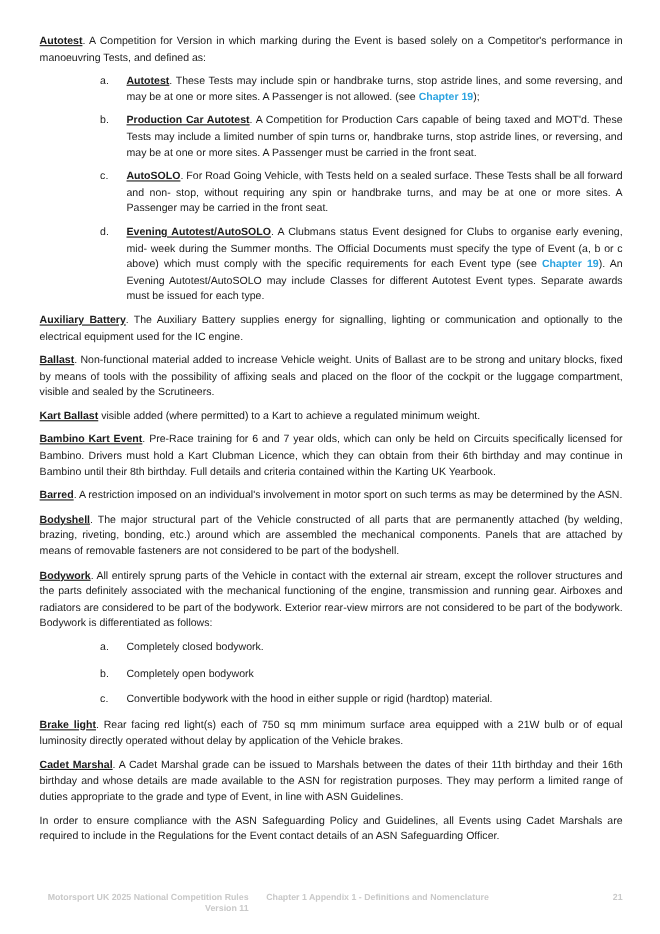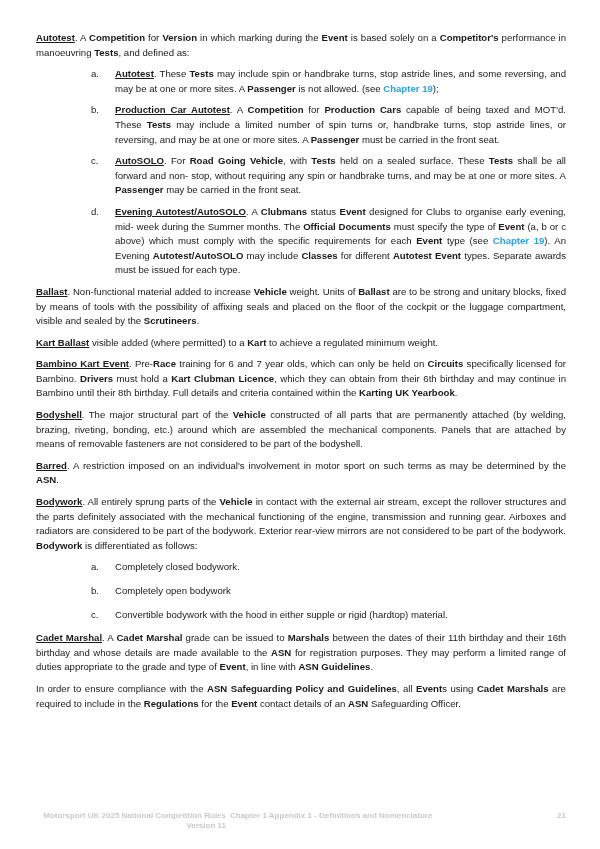--- a/index.html
+++ b/index.html
@@ -1,31 +1,31 @@
 <!DOCTYPE html>
 <html><head>
 <meta charset="utf-8">
 <style>
   html, body { margin:0; padding:0; background:#ffffff; }
   body { width:600px; height:849px; position:relative; overflow:hidden;
          font-family:"Liberation Sans", sans-serif; color:#1a1a1a; }
   .page { position:absolute; left:36px; top:31px; width:530px; }
   p.para { margin:0 0 7px 0; font-size:9.6px; line-height:14.6px; text-align:justify; }
   .term { font-weight:bold; text-decoration:underline;margin-top:46px; }
-  b { font-weight:bold; }
+  b { font-weight:normal; }
   .link { color:#2aa3e0; font-weight:bold; }
   .list { margin:6px 0 6px 0; padding:0; }
   .li { display:flex; margin:0 0 7px 0; font-size:9.6px; line-height:14.6px; text-align:justify; }
   .li .mk { width:24px; flex:none; margin-left:55px; }
   .li .tx { flex:1; }
   .simple .li { margin-bottom:9px; }
   .footer { position:absolute; top:811px; left:36px; width:530px; font-size:8px;
             color:#c9c9c9; font-weight:bold; line-height:10px; }
   .footer .left { position:absolute; left:0; top:0; width:190px;text-align:right; }
-  .footer .mid { position:absolute; left:194px; top:0; }
+  .footer .mid { position:absolute; left:206px; top:0; }
   .footer .num { position:absolute; right:0; top:0; }
 </style>
 </head>
 <body>
 
 <div class="page" id="content">
     <p class="para"><span class="term">Autotest</span><span>. A </span><b>Competition</b><span> for </span><b>Version</b><span> in which marking during the </span><b>Event</b><span> is based solely on a </span><b>Competitor's</b><span> performance in manoeuvring </span><b>Tests</b><span>, and defined as:</span></p>
     <div class="list">
       <div class="li">
         <span class="mk">a.</span>
@@ -37,40 +37,42 @@
       </div>
       <div class="li">
         <span class="mk">c.</span>
         <span class="tx"><span class="term">AutoSOLO</span><span>. For </span><b>Road Going Vehicle</b><span>, with </span><b>Tests</b><span> held on a sealed surface. These </span><b>Tests</b><span> shall be all forward and non- stop, without requiring any spin or handbrake turns, and may be at one or more sites. A </span><b>Passenger</b><span> may be carried in the front seat.</span></span>
       </div>
       <div class="li">
         <span class="mk">d.</span>
         <span class="tx"><span class="term">Evening Autotest/AutoSOLO</span><span>. A </span><b>Clubmans</b><span> status </span><b>Event</b><span> designed for Clubs to organise early evening, mid- week during the Summer months. The </span><b>Official Documents</b><span> must specify the type of </span><b>Event</b><span> (a, b or c above) which must comply with the specific requirements for each </span><b>Event</b><span> type (see </span><a class="link">Chapter 19</a><span>). An Evening </span><b>Autotest/AutoSOLO</b><span> may include </span><b>Classes</b><span> for different </span><b>Autotest Event</b><span> types. Separate awards must be issued for each type.</span></span>
       </div>
     </div>
+    <p class="para"><span class="term">Auxiliary Battery</span><span>. The Auxiliary Battery supplies energy for signalling, lighting or communication and optionally to the electrical equipment used for the IC engine.</span></p>
     <p class="para"><span class="term">Ballast</span><span>. Non-functional material added to increase </span><b>Vehicle</b><span> weight. Units of </span><b>Ballast</b><span> are to be strong and unitary blocks, fixed by means of tools with the possibility of affixing seals and placed on the floor of the cockpit or the luggage compartment, visible and sealed by the </span><b>Scrutineers</b><span>.</span></p>
     <p class="para"><span class="term">Kart Ballast</span><span> visible added (where permitted) to a </span><b>Kart</b><span> to achieve a regulated minimum weight.</span></p>
     <p class="para"><span class="term">Bambino Kart Event</span><span>. Pre-</span><b>Race</b><span> training for 6 and 7 year olds, which can only be held on </span><b>Circuits</b><span> specifically licensed for Bambino. </span><b>Drivers</b><span> must hold a </span><b>Kart Clubman Licence</b><span>, which they can obtain from their 6th birthday and may continue in Bambino until their 8th birthday. Full details and criteria contained within the </span><b>Karting UK Yearbook</b><span>.</span></p>
+    <p class="para"><span class="term">Barred</span><span>. A restriction imposed on an individual's involvement in motor sport on such terms as may be determined by the </span><b>ASN</b><span>.</span></p>
     <p class="para"><span class="term">Bodyshell</span><span>. The major structural part of the </span><b>Vehicle</b><span> constructed of all parts that are permanently attached (by welding, brazing, riveting, bonding, etc.) around which are assembled the mechanical components. Panels that are attached by means of removable fasteners are not considered to be part of the bodyshell.</span></p>
-    <p class="para"><span class="term">Barred</span><span>. A restriction imposed on an individual's involvement in motor sport on such terms as may be determined by the </span><b>ASN</b><span>.</span></p>
     <p class="para"><span class="term">Bodywork</span><span>. All entirely sprung parts of the </span><b>Vehicle</b><span> in contact with the external air stream, except the rollover structures and the parts definitely associated with the mechanical functioning of the engine, transmission and running gear. Airboxes and radiators are considered to be part of the bodywork. Exterior rear-view mirrors are not considered to be part of the bodywork. </span><b>Bodywork</b><span> is differentiated as follows:</span></p>
     <div class="list simple">
       <div class="li">
         <span class="mk">a.</span>
         <span class="tx"><span>Completely closed bodywork.</span></span>
       </div>
       <div class="li">
         <span class="mk">b.</span>
         <span class="tx"><span>Completely open bodywork</span></span>
       </div>
       <div class="li">
         <span class="mk">c.</span>
         <span class="tx"><span>Convertible bodywork with the hood in either supple or rigid (hardtop) material.</span></span>
       </div>
     </div>
+    <p class="para"><span class="term">Brake light</span><span>. Rear facing red light(s) each of 750 sq mm minimum surface area equipped with a 21W bulb or of equal luminosity directly operated without delay by application of the </span><b>Vehicle</b><span> brakes.</span></p>
     <p class="para"><span class="term">Cadet Marshal</span><span>. A </span><b>Cadet Marshal</b><span> grade can be issued to </span><b>Marshals</b><span> between the dates of their 11th birthday and their 16th birthday and whose details are made available to the </span><b>ASN</b><span> for registration purposes. They may perform a limited range of duties appropriate to the grade and type of </span><b>Event</b><span>, in line with </span><b>ASN Guidelines</b><span>.</span></p>
     <p class="para"><span>In order to ensure compliance with the </span><b>ASN Safeguarding Policy and Guidelines</b><span>, all </span><b>Event</b><span>s using </span><b>Cadet Marshals</b><span> are required to include in the </span><b>Regulations</b><span> for the </span><b>Event</b><span> contact details of an </span><b>ASN</b><span> Safeguarding Officer.</span></p>
   </div>
 
 <div class="footer">
   <div class="left">
     <div>Motorsport UK 2025 National Competition Rules</div>
     <div>Version 11</div>
   </div>
   <div class="mid">Chapter 1 Appendix 1 - Definitions and Nomenclature</div>

